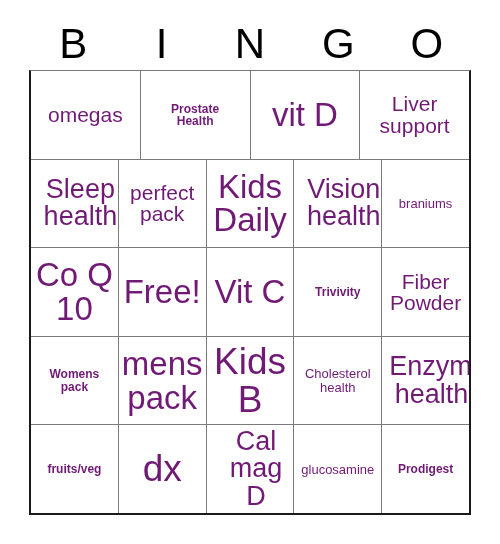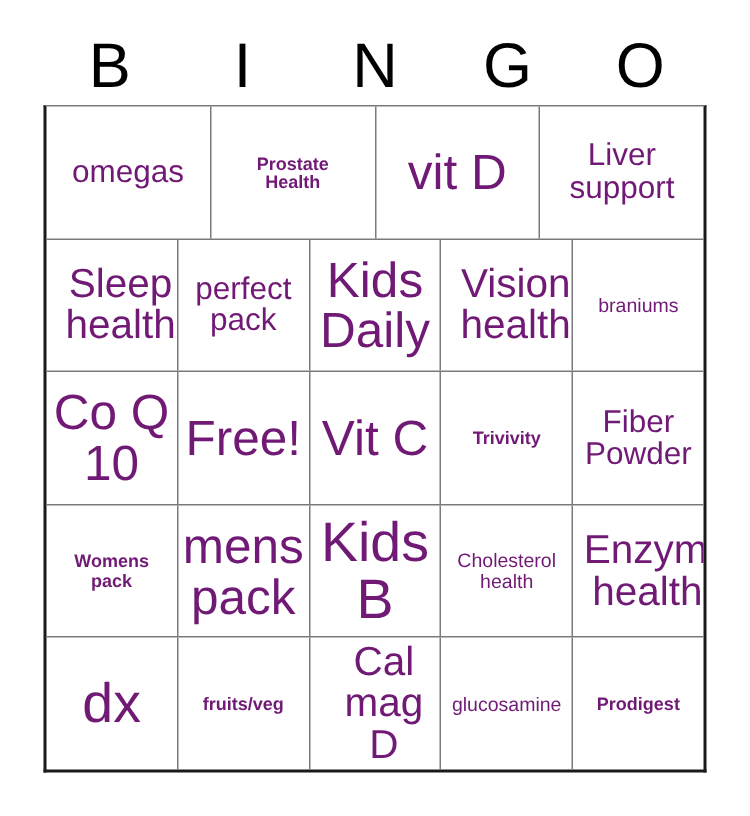--- a/index.html
+++ b/index.html
@@ -185,24 +185,24 @@
 health</span>
         </div>
       <div class="cell">
           <span class="cell-text fs-lg">Enzyme
 health</span>
         </div>
     </div>
 
     <div class="grid-row">
       <div class="cell">
+          <span class="cell-text fs-sm">fruits/veg</span>
+        </div>
+      <div class="cell">
           <span class="cell-text fs-xxl">dx</span>
-        </div>
-      <div class="cell">
-          <span class="cell-text fs-sm">fruits/veg</span>
         </div>
       <div class="cell">
           <span class="cell-text fs-lg">Cal
 mag D</span>
         </div>
       <div class="cell">
           <span class="cell-text fs-xs">glucosamine</span>
         </div>
       <div class="cell">
           <span class="cell-text fs-sm">Prodigest</span>

